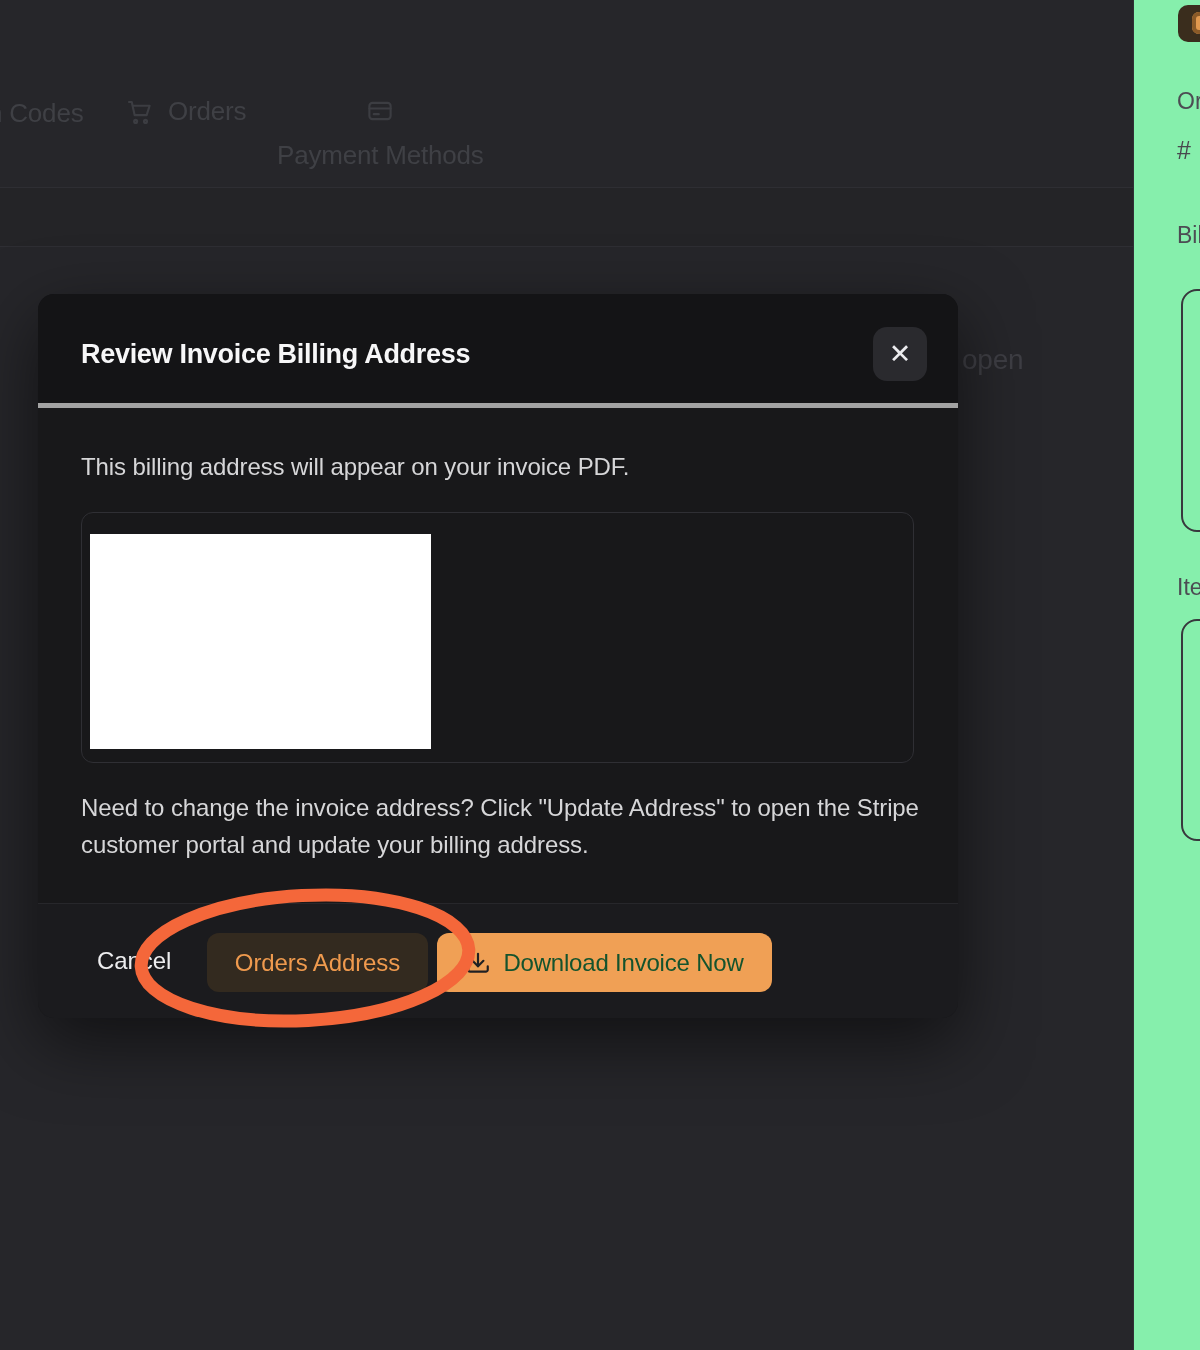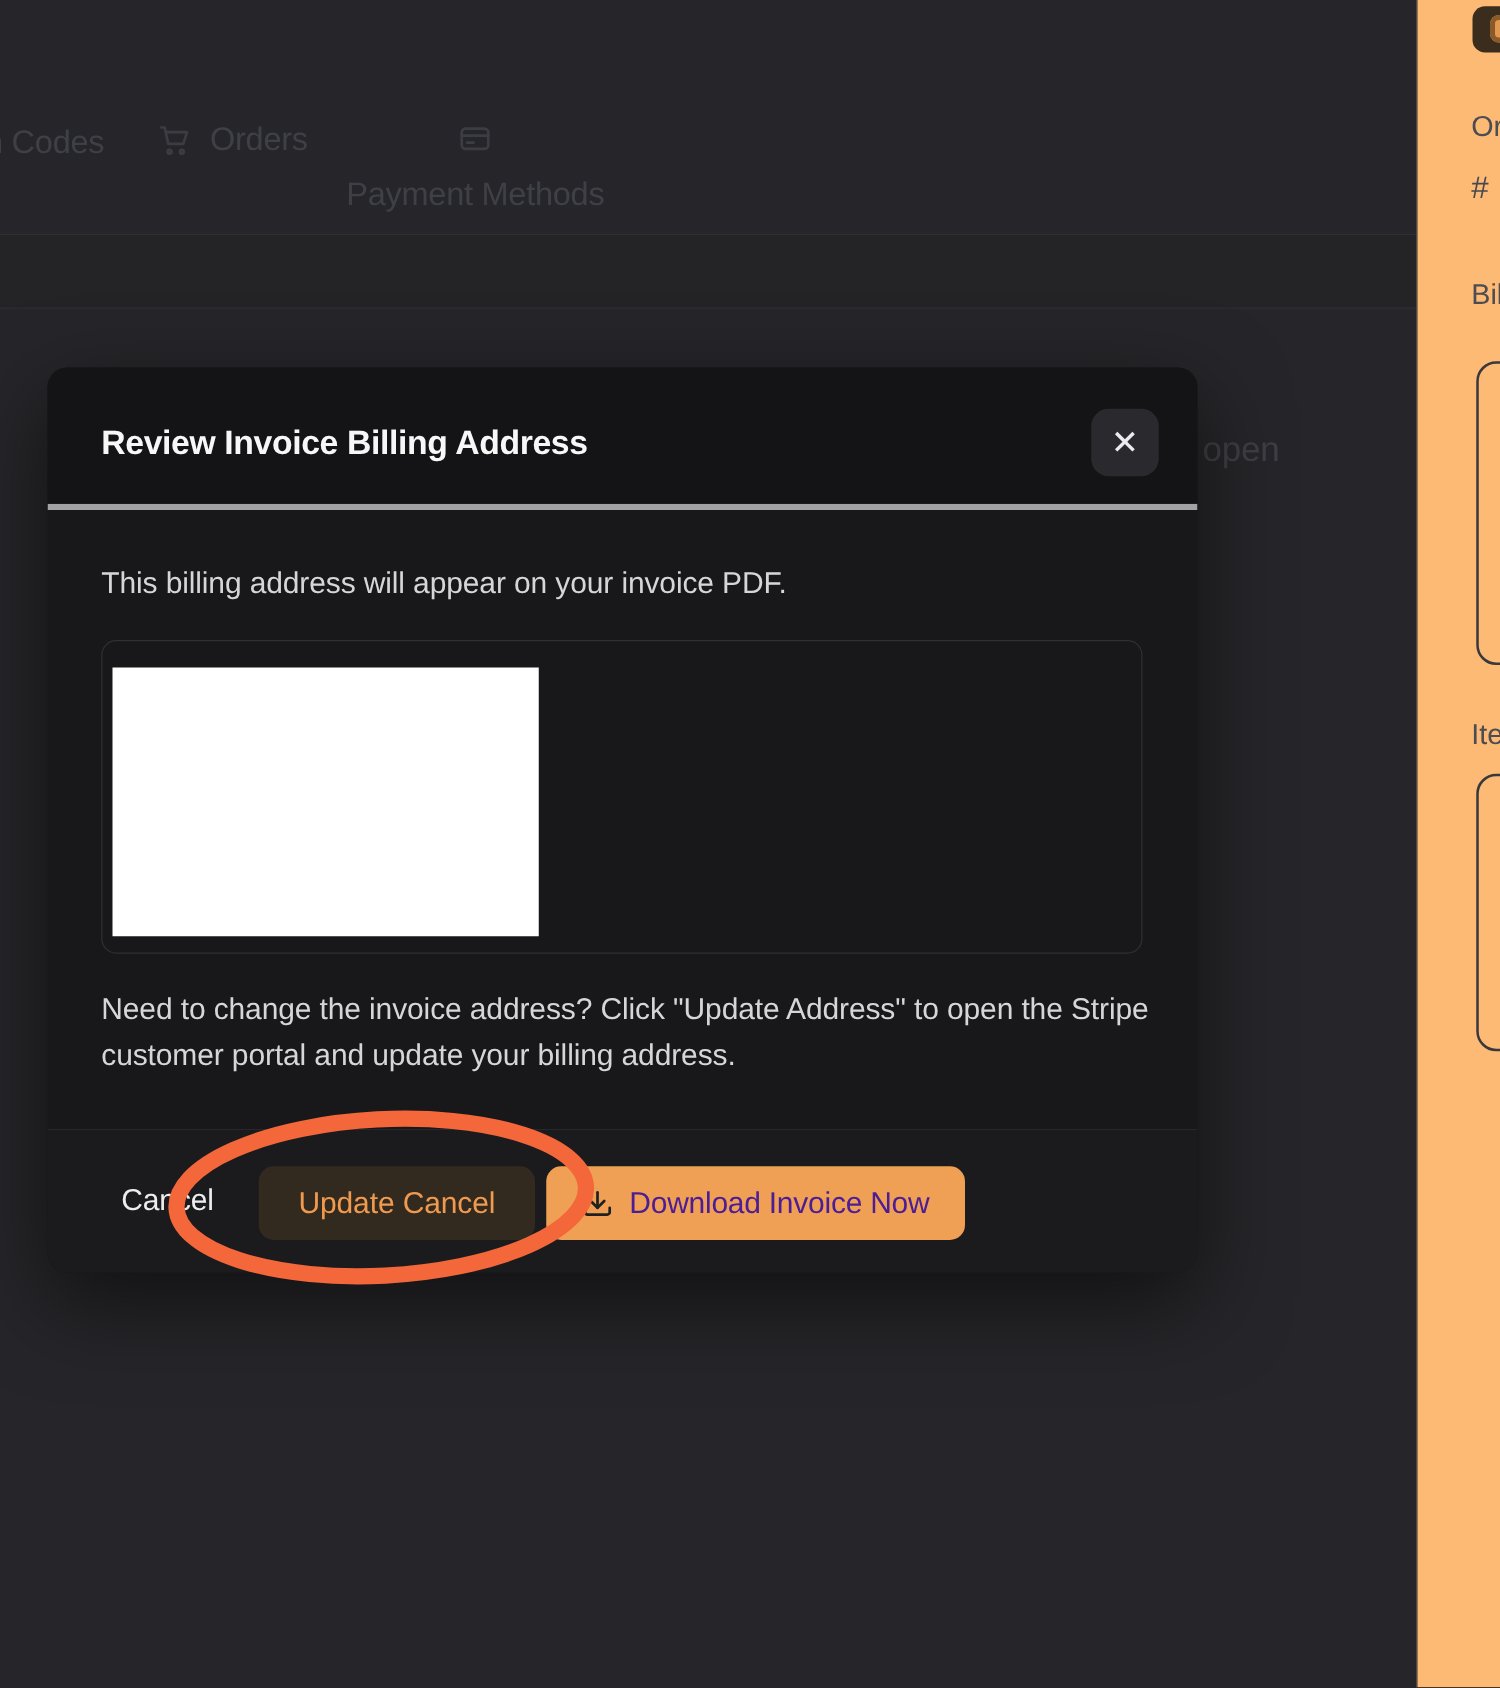--- a/index.html
+++ b/index.html
@@ -26,21 +26,21 @@
   .h-div2{top:246px;}
 
   .partial-heading{
     position:absolute;left:962px;top:344px;
     font-size:28px;font-weight:500;color:#3e3e44;letter-spacing:-0.2px;
   }
 
   
   .right-panel{
     position:absolute;left:1133px;top:0;width:67px;height:1350px;
-    background:#fdba74;border-left:1px solid #303035;
+    background:#86efac;border-left:1px solid #303035;
   }
   .rp-badge{
     position:absolute;left:44px;top:5px;width:46px;height:37px;
     background:#3a2d1d;border-radius:10px;
   }
   .rp-badge-glyph{
     position:absolute;left:14px;top:7px;width:22px;height:22px;border-radius:7px;
     background:#e1994f;box-shadow:inset 0 0 0 4px #8a5a28;
   }
   .rp-label{position:absolute;left:43px;color:#4c4c53;font-size:23px;white-space:nowrap;}
@@ -105,21 +105,21 @@
   }
   .update-btn{
     position:absolute;left:169px;top:29px;width:221px;height:59px;
     background:#332a1f;border:none;border-radius:12px;cursor:pointer;
     font-size:24px;color:#ef9a4e;font-family:"Liberation Sans", sans-serif;
     display:flex;align-items:center;justify-content:center;letter-spacing:-0.1px;
   }
   .download-btn{
     position:absolute;left:399px;top:29px;width:335px;height:59px;
     background:#f0a055;border:none;border-radius:12px;cursor:pointer;
-    font-size:24px;font-weight:500;color:#4c1d95;font-family:"Liberation Sans", sans-serif;
+    font-size:24px;font-weight:500;color:#14532d;font-family:"Liberation Sans", sans-serif;
     display:flex;align-items:center;justify-content:center;gap:12px;letter-spacing:-0.2px;
   }
   .download-btn .dl-icon{width:26px;height:26px;display:block;color:#202023;flex:0 0 auto;}
 
   
   .annotation-layer{
     position:absolute;left:0;top:0;width:1200px;height:1350px;pointer-events:none;
   }
 </style>
 </head>
@@ -180,21 +180,21 @@
     <div class="addr-box"></div>
     <div class="addr-redaction"></div>
 
     <div class="modal-note">Need to change the invoice address? Click "Update Address" to open the Stripe customer portal and update your billing address.</div>
 
     <div class="modal-footer">
       <button class="cancel-btn">
         <span>Cancel</span>
       </button>
       <button class="update-btn">
-        <span>Update Cancel</span>
+        <span>Orders Address</span>
       </button>
       <button class="download-btn">
         <svg class="dl-icon" viewBox="0 0 24 24" fill="none" stroke="currentColor" stroke-width="2" stroke-linecap="round" stroke-linejoin="round">
           <path d="M21 15v3.2a1.8 1.8 0 0 1-1.8 1.8H4.8A1.8 1.8 0 0 1 3 18.2V15"></path>
           <polyline points="7 10 12 15 17 10"></polyline>
           <line x1="12" y1="15" x2="12" y2="3.5"></line>
         </svg>
         <span>Download Invoice Now</span>
       </button>
     </div>

